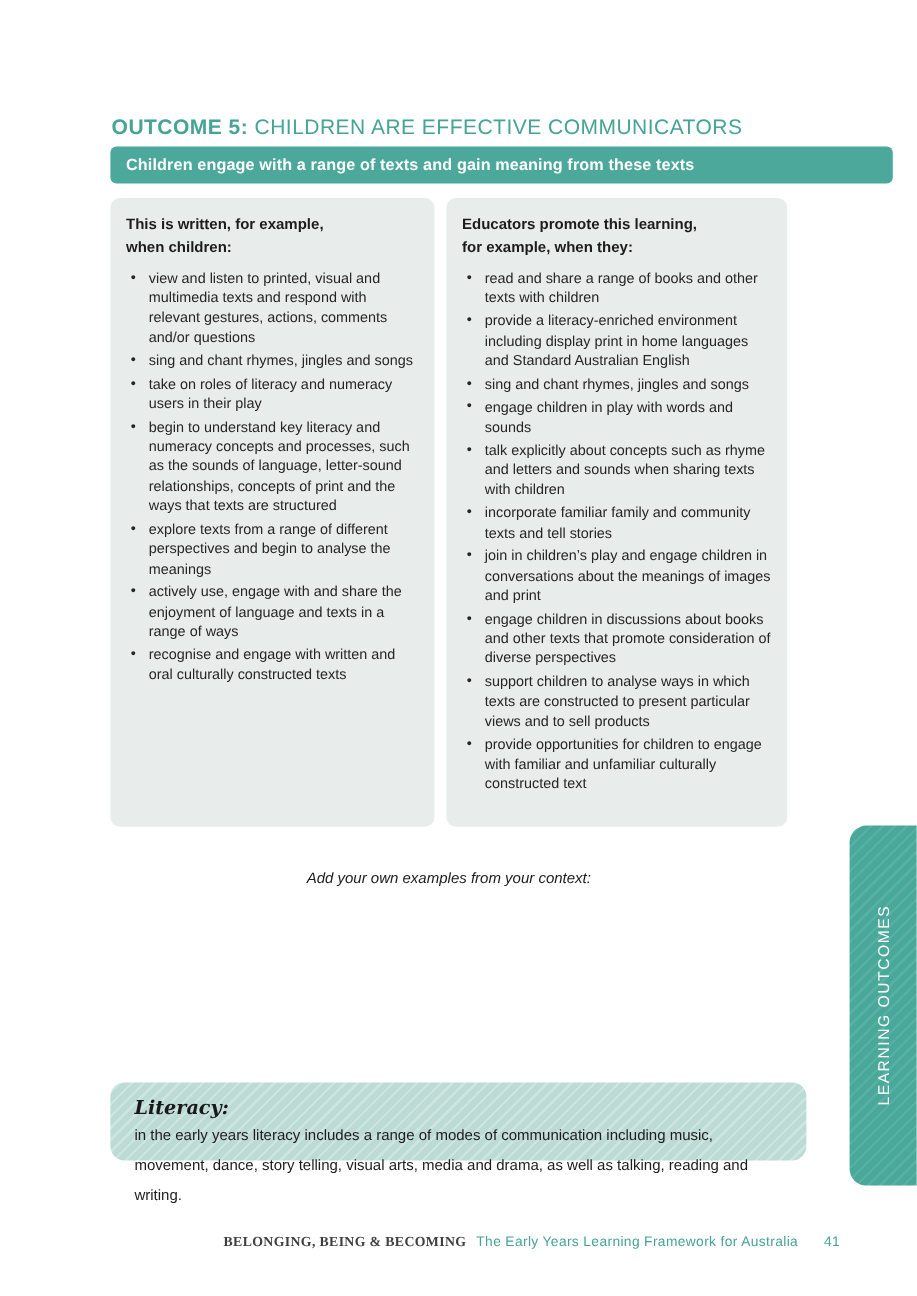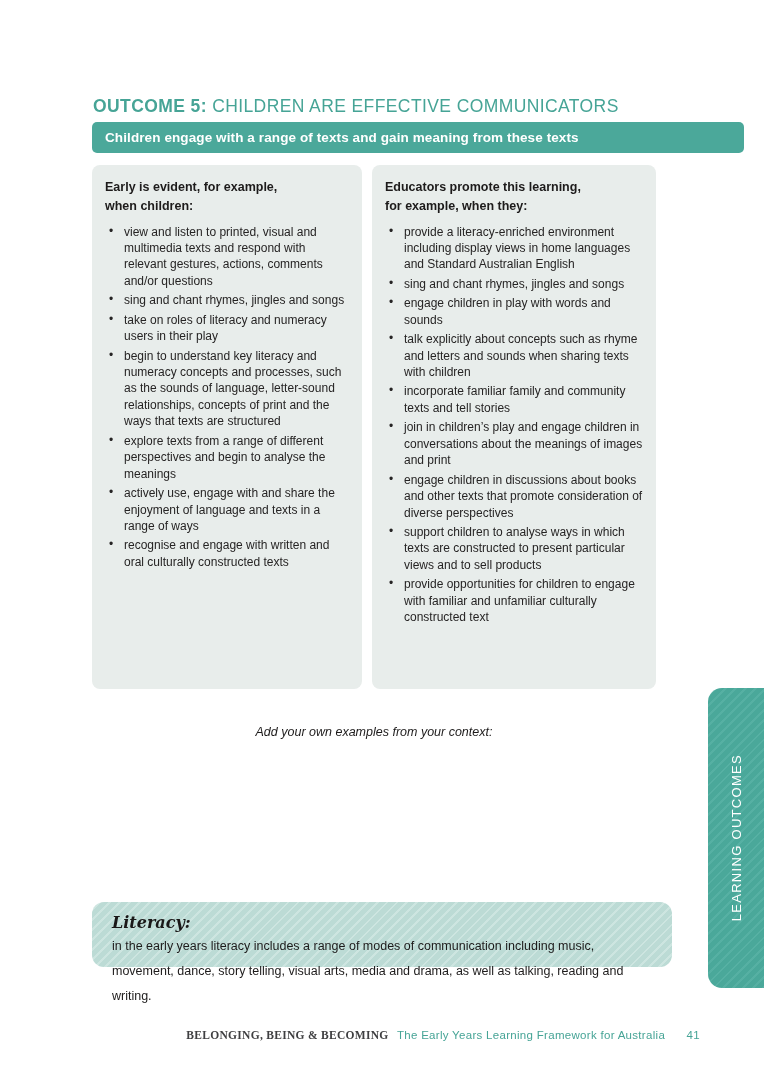--- a/index.html
+++ b/index.html
@@ -94,39 +94,40 @@
 <body>
 
 <h1 class="page-heading"><span class="outcome-num">OUTCOME 5:</span><span class="outcome-title"> CHILDREN ARE EFFECTIVE COMMUNICATORS</span></h1>
 
 <div class="banner">
   <span>Children engage with a range of texts and gain meaning from these texts</span>
 </div>
 
 <div class="columns">
   <div class="col evidence">
-    <h3 class="col-header">Early is evident, for example,
+    <h3 class="col-header">This is written, for example,
 when children:</h3>
     <ul class="bullets">
 
         <li class="bullet-item">view and listen to printed, visual and multimedia texts and respond with relevant gestures, actions, comments and/or questions</li>
         <li class="bullet-item">sing and chant rhymes, jingles and songs</li>
         <li class="bullet-item">take on roles of literacy and numeracy users in their play</li>
         <li class="bullet-item">begin to understand key literacy and numeracy concepts and processes, such as the sounds of language, letter-sound relationships, concepts of print and the ways that texts are structured</li>
         <li class="bullet-item">explore texts from a range of different perspectives and begin to analyse the meanings</li>
         <li class="bullet-item">actively use, engage with and share the enjoyment of language and texts in a range of ways</li>
         <li class="bullet-item">recognise and engage with written and oral culturally constructed texts</li>
       </ul>
   </div>
   <div class="col educators">
     <h3 class="col-header">Educators promote this learning,
 for example, when they:</h3>
     <ul class="bullets">
 
-        <li class="bullet-item">provide a literacy-enriched environment including display views in home languages and Standard Australian English</li>
+    <li class="bullet-item">read and share a range of books and other texts with children</li>
+        <li class="bullet-item">provide a literacy-enriched environment including display print in home languages and Standard Australian English</li>
         <li class="bullet-item">sing and chant rhymes, jingles and songs</li>
         <li class="bullet-item">engage children in play with words and sounds</li>
         <li class="bullet-item">talk explicitly about concepts such as rhyme and letters and sounds when sharing texts with children</li>
         <li class="bullet-item">incorporate familiar family and community texts and tell stories</li>
         <li class="bullet-item">join in children’s play and engage children in conversations about the meanings of images and print</li>
         <li class="bullet-item">engage children in discussions about books and other texts that promote consideration of diverse perspectives</li>
         <li class="bullet-item">support children to analyse ways in which texts are constructed to present particular views and to sell products</li>
         <li class="bullet-item">provide opportunities for children to engage with familiar and unfamiliar culturally constructed text</li>
       </ul>
   </div>

